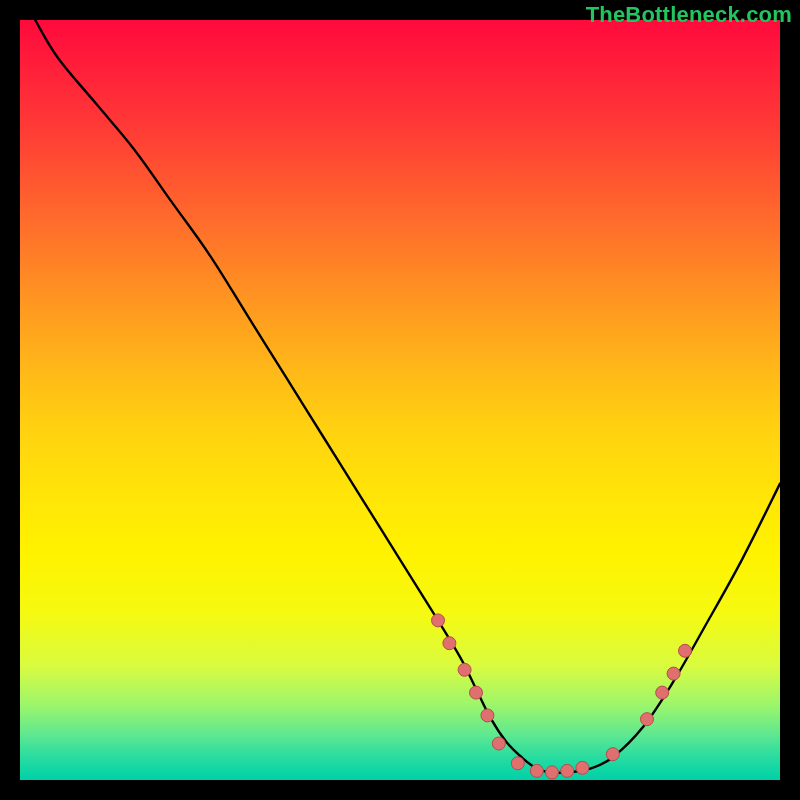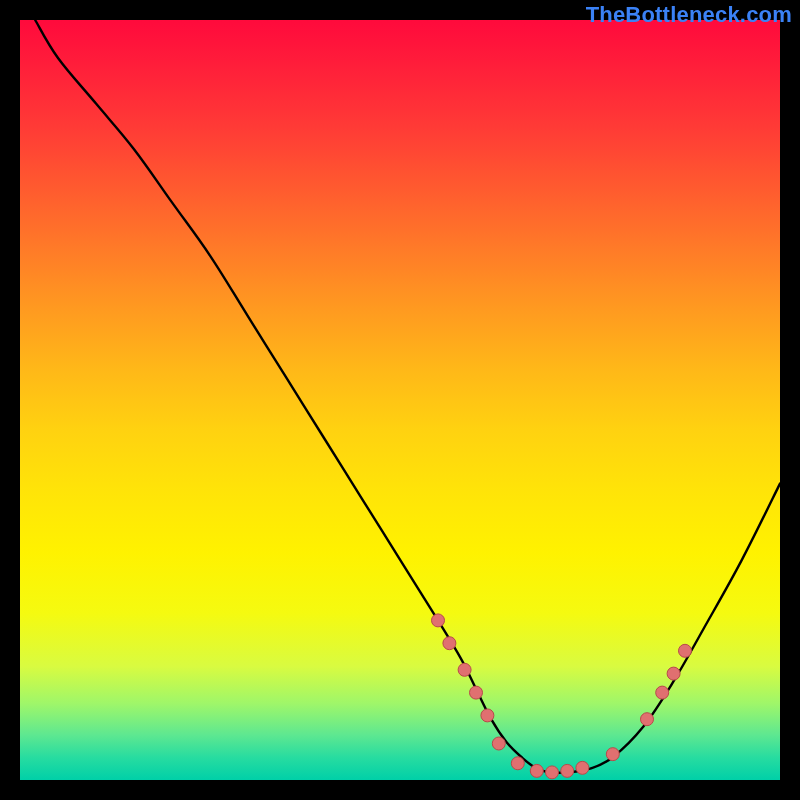--- a/index.html
+++ b/index.html
@@ -45,21 +45,21 @@
       #28dca0 97%,
       #00d0a8 100%
     );
   }
   .watermark {
     position: absolute;
     top: 2px;
     right: 8px;
     font-size: 22px;
     font-weight: 600;
-    color: #3b82f6;
+    color: #22c55e;
     letter-spacing: 0.2px;
     user-select: none;
   }
   svg.overlay {
     position: absolute;
     left: 20px;
     top: 20px;
     width: 760px;
     height: 760px;
     overflow: visible;

